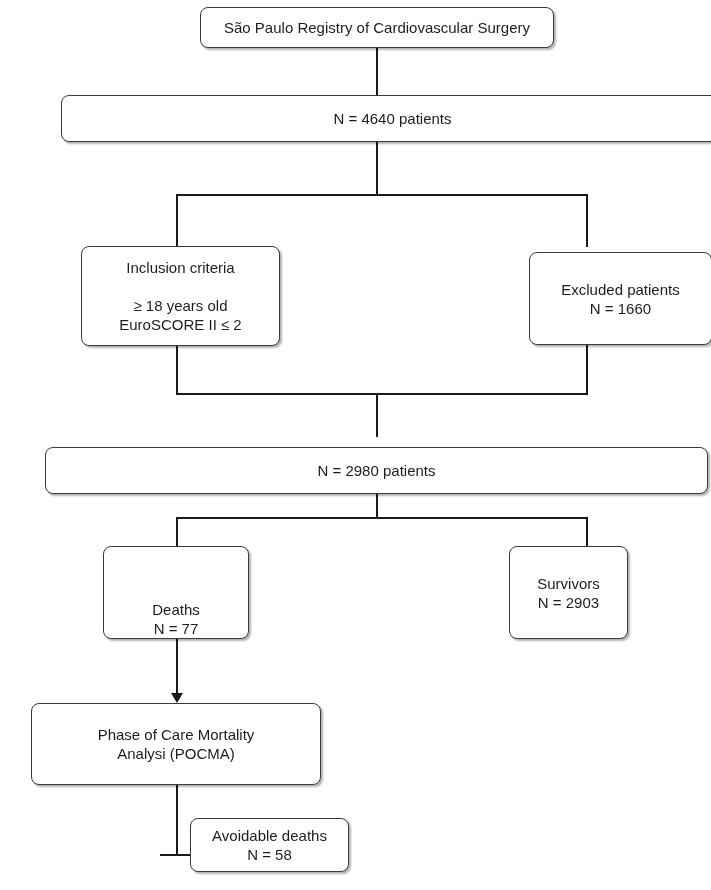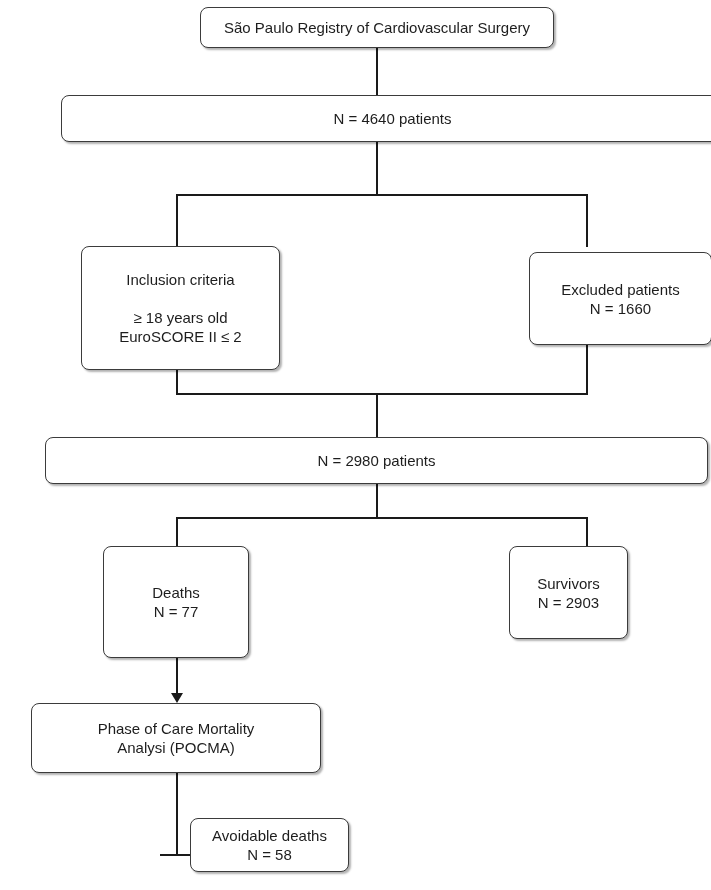--- a/index.html
+++ b/index.html
@@ -82,47 +82,47 @@
   <div class="edge h" style="left:160px; top:854px; width:50px;"></div>
 
   <div class="node" style="left:200px; top:7px; width:354px; height:41px;">
     <span class="label">São Paulo Registry of Cardiovascular Surgery</span>
   </div>
 
   <div class="node" style="left:61px; top:95px; width:663px; height:47px;align-items:center;">
     <span class="label">N = 4640 patients</span>
   </div>
 
-  <div class="node" style="left:81px; top:246px; width:199px; height:124px;">
+  <div class="node" style="left:81px; top:246px; width:199px; height:100px;">
     <span class="label">Inclusion criteria
 
 ≥ 18 years old
 EuroSCORE II ≤ 2</span>
   </div>
 
   <div class="node" style="left:497px; top:252px; width:183px; height:93px;margin-left:32px;">
     <span class="label">Excluded patients
 N = 1660</span>
   </div>
 
-  <div class="node" style="left:45px; top:437px; width:663px; height:47px;">
+  <div class="node" style="left:45px; top:447px; width:663px; height:47px;">
     <span class="label">N = 2980 patients</span>
   </div>
 
-  <div class="node" style="left:103px; top:546px; width:146px; height:112px;">
+  <div class="node" style="left:103px; top:546px; width:146px; height:93px;align-items:flex-end;">
     <span class="label">Deaths
 N = 77</span>
   </div>
 
   <div class="node" style="left:509px; top:546px; width:119px; height:93px;">
     <span class="label">Survivors
 N = 2903</span>
   </div>
 
-  <div class="node" style="left:31px; top:703px; width:290px; height:70px;">
+  <div class="node" style="left:31px; top:703px; width:290px; height:82px;">
     <span class="label">Phase of Care Mortality
 Analysi (POCMA)</span>
   </div>
 
 
   <div class="node" style="left:190px; top:818px; width:159px; height:54px;">
     <span class="label">Avoidable deaths
 N = 58</span>
   </div>
 

